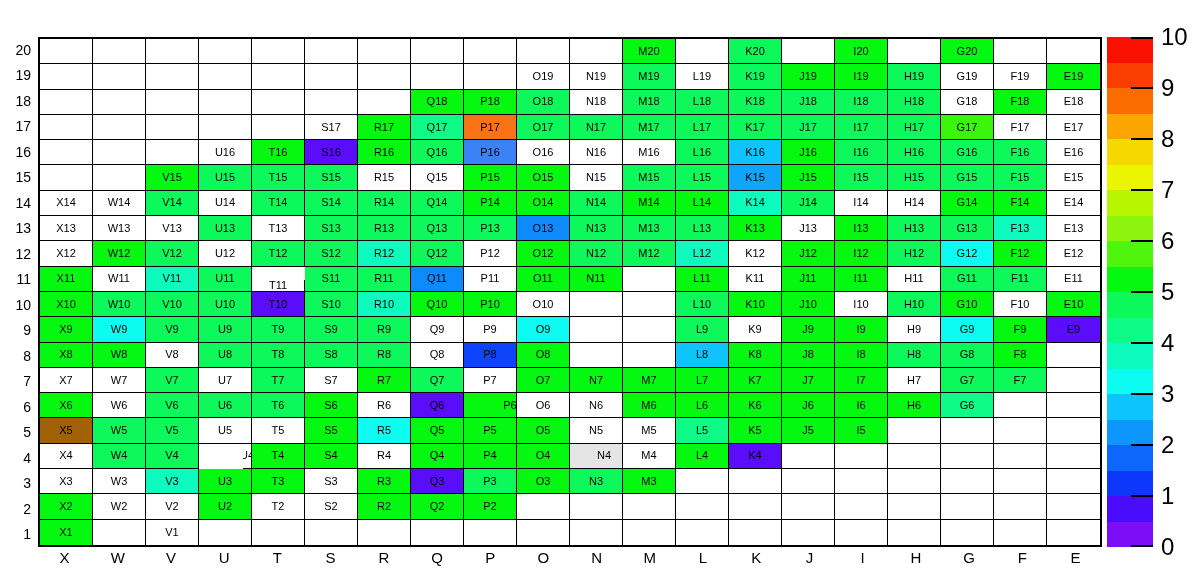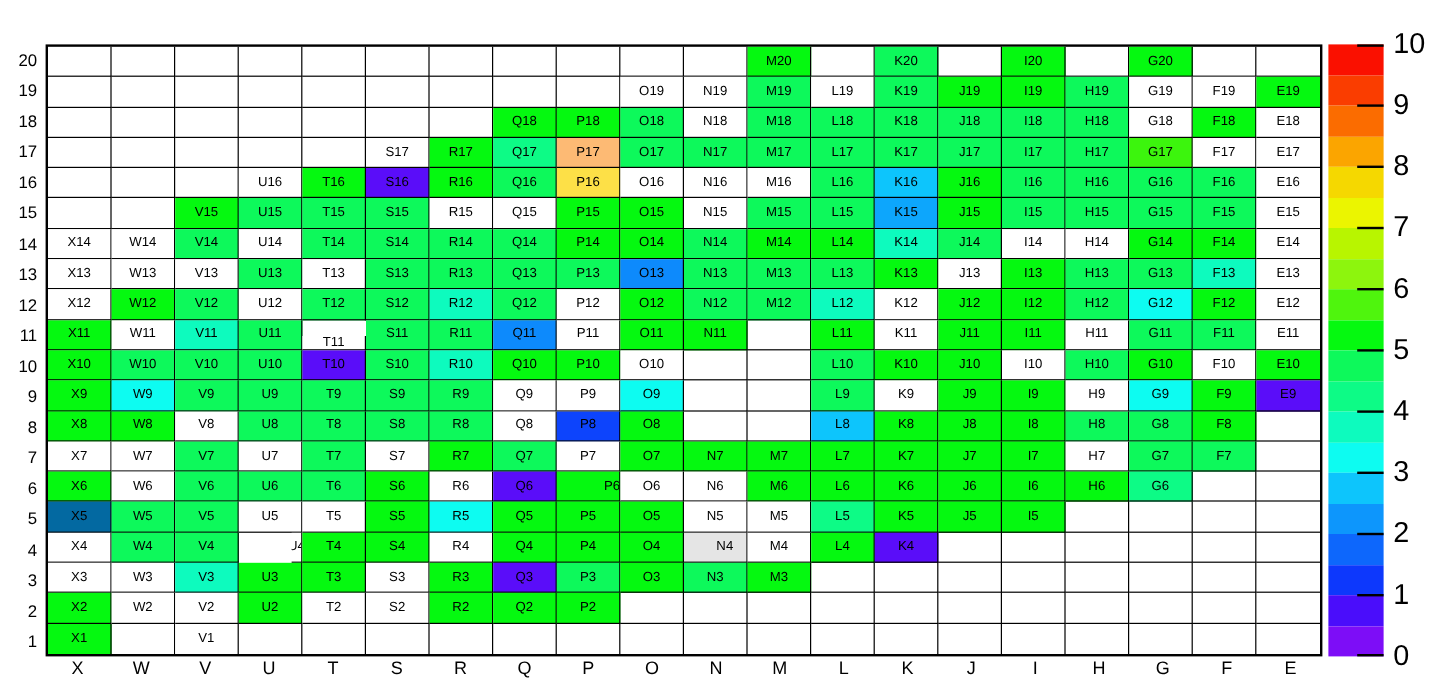--- a/index.html
+++ b/index.html
@@ -111,41 +111,41 @@
       <div class="cell" style="background: rgb(5, 249, 16);">F18</div>
       <div class="cell" style="background: rgb(255, 255, 255);">E18</div>
       <div class="cell"></div>
       <div class="cell"></div>
       <div class="cell"></div>
       <div class="cell"></div>
       <div class="cell"></div>
       <div class="cell" style="background: rgb(255, 255, 255);">S17</div>
       <div class="cell" style="background: rgb(5, 249, 16);">R17</div>
       <div class="cell" style="background: rgb(13, 251, 134);">Q17</div>
-      <div class="cell" style="background: #fdba74;">P17</div>
+      <div class="cell" style="background: #f97316;">P17</div>
       <div class="cell" style="background: rgb(13, 249, 91);">O17</div>
       <div class="cell" style="background: rgb(13, 249, 91);">N17</div>
       <div class="cell" style="background: rgb(13, 249, 91);">M17</div>
       <div class="cell" style="background: rgb(13, 249, 91);">L17</div>
       <div class="cell" style="background: rgb(13, 249, 91);">K17</div>
       <div class="cell" style="background: rgb(13, 249, 91);">J17</div>
       <div class="cell" style="background: rgb(13, 249, 91);">I17</div>
       <div class="cell" style="background: rgb(13, 249, 91);">H17</div>
       <div class="cell" style="background: rgb(60, 245, 13);">G17</div>
       <div class="cell" style="background: rgb(255, 255, 255);">F17</div>
       <div class="cell" style="background: rgb(255, 255, 255);">E17</div>
       <div class="cell"></div>
       <div class="cell"></div>
       <div class="cell"></div>
       <div class="cell" style="background: rgb(255, 255, 255);">U16</div>
       <div class="cell" style="background: rgb(5, 249, 16);">T16</div>
       <div class="cell" style="background: rgb(90, 13, 249);">S16</div>
       <div class="cell" style="background: rgb(5, 249, 16);">R16</div>
       <div class="cell" style="background: rgb(13, 249, 91);">Q16</div>
-      <div class="cell" style="background: #fde047;">P16</div>
+      <div class="cell" style="background: #3b82f6;">P16</div>
       <div class="cell" style="background: rgb(255, 255, 255);">O16</div>
       <div class="cell" style="background: rgb(255, 255, 255);">N16</div>
       <div class="cell" style="background: rgb(255, 255, 255);">M16</div>
       <div class="cell" style="background: rgb(13, 249, 91);">L16</div>
       <div class="cell" style="background: rgb(13, 197, 252);">K16</div>
       <div class="cell" style="background: rgb(5, 249, 16);">J16</div>
       <div class="cell" style="background: rgb(13, 249, 91);">I16</div>
       <div class="cell" style="background: rgb(13, 249, 91);">H16</div>
       <div class="cell" style="background: rgb(13, 249, 91);">G16</div>
       <div class="cell" style="background: rgb(13, 249, 91);">F16</div>
@@ -343,21 +343,21 @@
       <div class="cell" style="background: rgb(255, 255, 255);">N6</div>
       <div class="cell" style="background: rgb(5, 249, 16);">M6</div>
       <div class="cell" style="background: rgb(5, 249, 16);">L6</div>
       <div class="cell" style="background: rgb(5, 249, 16);">K6</div>
       <div class="cell" style="background: rgb(5, 249, 16);">J6</div>
       <div class="cell" style="background: rgb(5, 249, 16);">I6</div>
       <div class="cell" style="background: rgb(5, 249, 16);">H6</div>
       <div class="cell" style="background: rgb(13, 251, 134);">G6</div>
       <div class="cell"></div>
       <div class="cell"></div>
-      <div class="cell" style="background: #0369a1;">X5</div>
+      <div class="cell" style="background: #a16207;">X5</div>
       <div class="cell" style="background: rgb(13, 249, 91);">W5</div>
       <div class="cell" style="background: rgb(13, 249, 91);">V5</div>
       <div class="cell" style="background: rgb(255, 255, 255);">U5</div>
       <div class="cell" style="background: rgb(255, 255, 255);">T5</div>
       <div class="cell" style="background: rgb(5, 249, 16);">S5</div>
       <div class="cell" style="background: rgb(13, 252, 241);">R5</div>
       <div class="cell" style="background: rgb(5, 249, 16);">Q5</div>
       <div class="cell" style="background: rgb(5, 249, 16);">P5</div>
       <div class="cell" style="background: rgb(5, 249, 16);">O5</div>
       <div class="cell" style="background: rgb(255, 255, 255);">N5</div>

